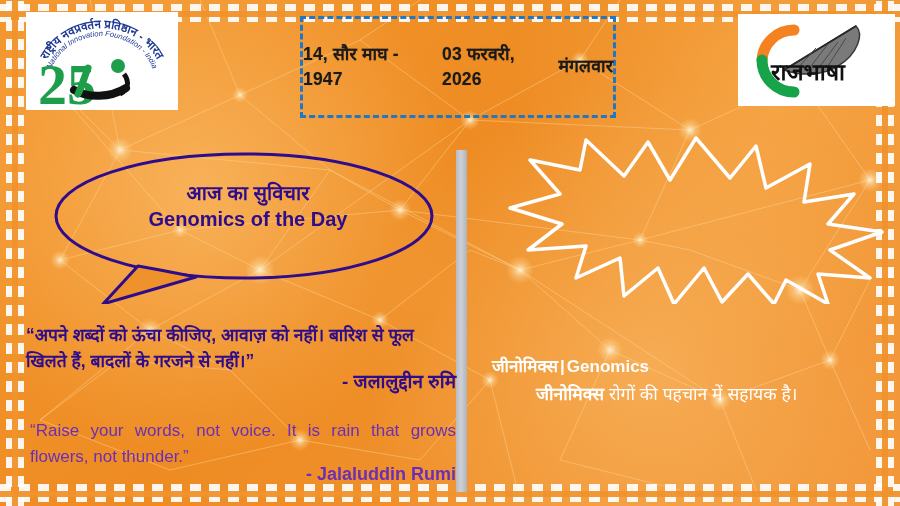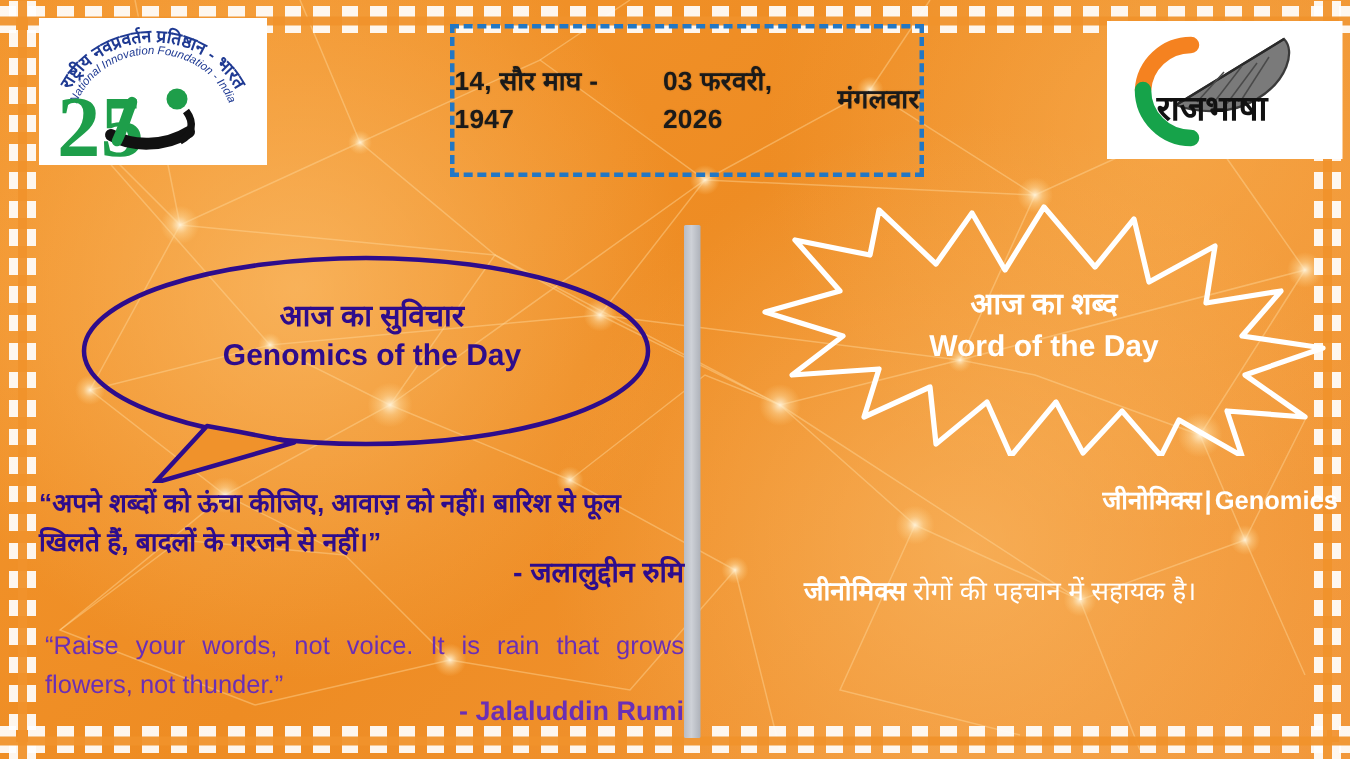--- a/index.html
+++ b/index.html
@@ -79,21 +79,21 @@
   
   #divider {
     position: absolute;
     left: 456px; top: 150px;
     width: 11px; height: 342px;
     background: linear-gradient(90deg,#b9bcc4 0%, #ced1d7 45%, #aeb2ba 100%);
     border-radius: 1px;
   }
   
   #bubble-wrap {
-    position: absolute; left: 48px; top: 162px;
+    position: absolute; left: 48px; top: 144px;
     width: 400px; height: 160px;
   }
   #bubble-text {
     position: absolute; left: 0; top: 36px;
     width: 400px; text-align: center;
     color: #2E0C8C;
   }
   #bubble-text .hi {
     font-size: 20px; font-weight: bold; line-height: 1.3;
   }
@@ -139,21 +139,21 @@
     color: #ffffff;
   }
   #star-text .hi { font-size: 20px; font-weight: bold; line-height: 1.35; }
   #star-text .en { font-size: 20px; font-weight: bold; line-height: 1.4; }
   .word-line {
     position: absolute;
     color: #ffffff;
     font-size: 17px;
     line-height: 1.4;
   }
-  #word-term   { left: 492px; top: 322px; width: 400px; text-align: right; }
+  #word-term   { left: 492px; top: 355px; width: 400px; }
   #word-hi     { left: 492px; top: 382px; width: 402px; font-size: 17.5px; margin-left: 44px; }
   #word-en     { left: 492px; top: 432px; width: 402px; }
   .word-line .bold { font-weight: bold; }
   .word-line .sep { font-weight: bold; padding: 0 2px; }
 </style>
 </head>
 <body>
 
 <div id="poster">
 
@@ -286,24 +286,20 @@
   <div id="quote-en">“Raise your words, not voice. It is rain that grows flowers, not thunder.”</div>
   <div id="quote-en-author">- Jalaluddin Rumi</div>
 
   <div id="star-wrap">
     <svg width="396" height="168" viewBox="0 0 396 168">
       <polygon fill="none" stroke="#FFFFFF" stroke-width="3.5" stroke-linejoin="round" points="198,2 232,42 258,10 268,52 312,28 306,66 356,58 330,88 384,96
                        332,114 372,142 320,138 330,168 288,144 276,168 250,138 224,166
                        206,132 176,168 160,132 126,160 122,122 78,142 88,110 30,114
                        64,88 12,72 62,58 32,24 82,34 88,4 126,40 150,6 172,44"></polygon>
     </svg>
-    <div id="star-text">
-      <div class="hi">आज का शब्द</div>
-      <div class="en">Word of the Day</div>
-    </div>
   </div>
 
   <div class="word-line" id="word-term">
     <span class="bold">जीनोमिक्स</span><span class="sep">|</span><span class="bold">Genomics</span>
   </div>
 
   <div class="word-line" id="word-hi">
     <span class="bold">जीनोमिक्स</span><span> रोगों की पहचान में सहायक है।</span>
   </div>
 

